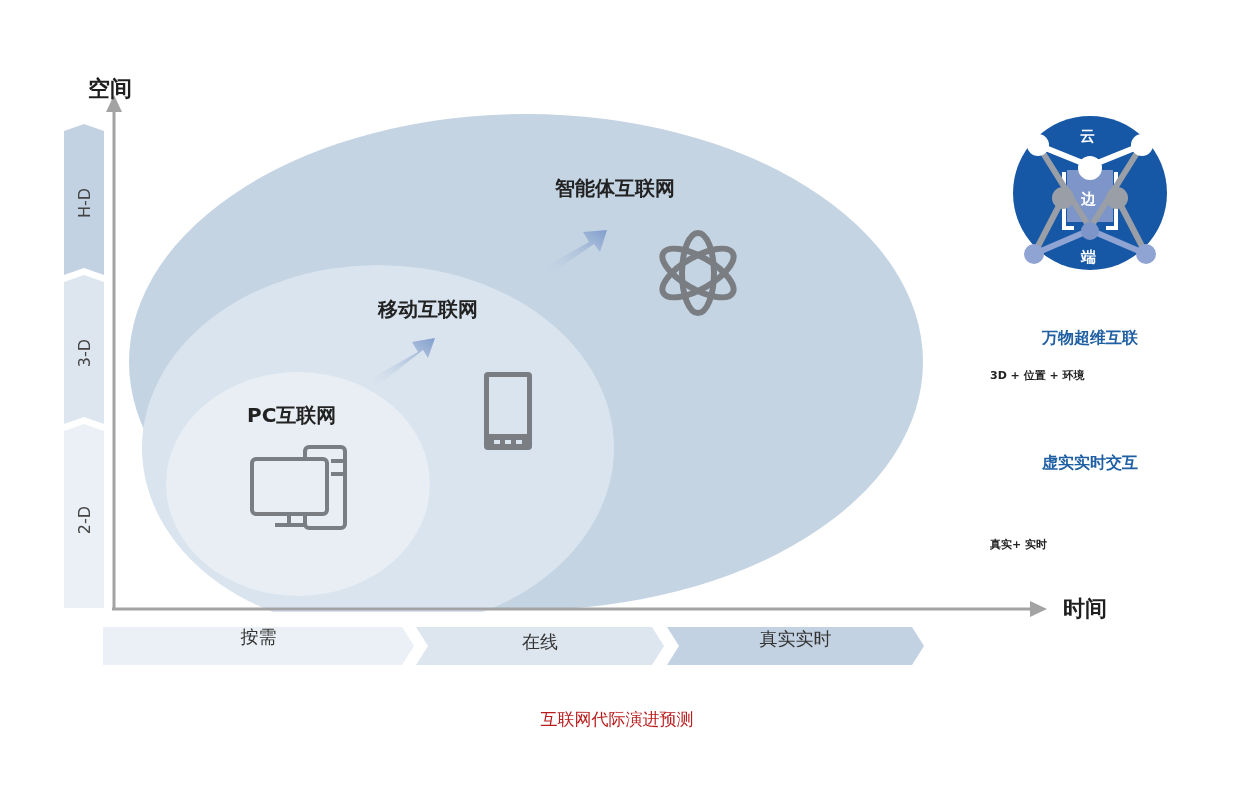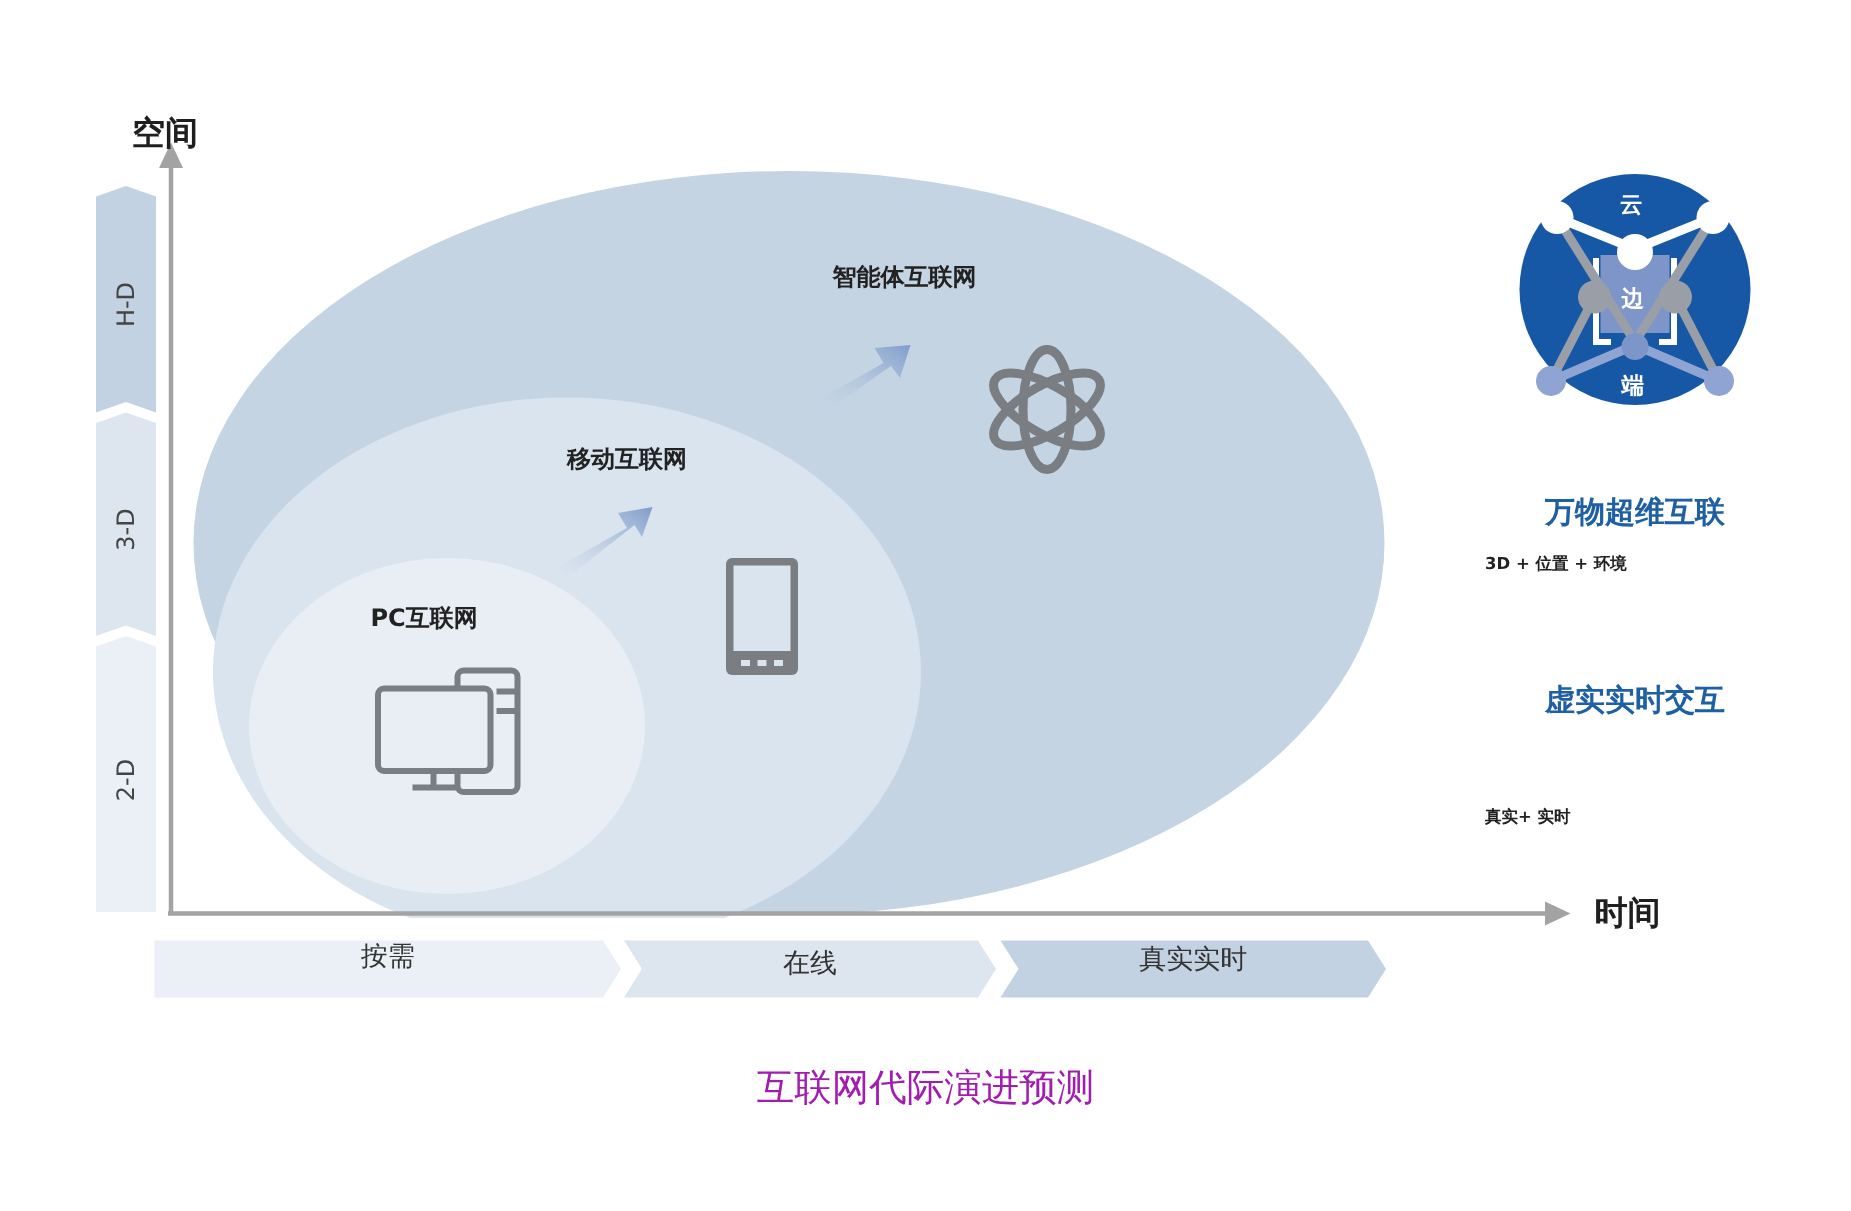--- a/index.html
+++ b/index.html
@@ -1,25 +1,25 @@
 <!DOCTYPE html>
 <html><head>
 <meta charset="utf-8">
 <style>
   html,body{margin:0;padding:0;background:#ffffff;}
   body{width:1234px;height:807px;position:relative;overflow:hidden;font-family:"DejaVu Sans","Liberation Sans",sans-serif;color:#1f1f1f;}
   .abs{position:absolute;}
   .axis-label{font-size:22px;font-weight:bold;color:#1f1f1f;}
-  .blob-label{font-size:16px;font-weight:bold;color:#222;white-space:nowrap;}
+  .blob-label{font-size:20px;font-weight:bold;color:#222;white-space:nowrap;}
   .side-seg{position:absolute;left:64px;width:40px;}
   .side-seg span{position:absolute;left:50%;top:50%;transform:translate(-50%,-50%) rotate(-90deg);font-size:16px;color:#444;white-space:nowrap;}
   .bottom-seg span{position:absolute;top:50%;left:50%;transform:translate(-50%,-50%);font-size:18px;color:#333;white-space:nowrap;}
-  .right-title{font-size:20px;font-weight:bold;color:#1f5fa3;text-align:center;width:200px;left:990px;}
+  .right-title{font-size:16px;font-weight:bold;color:#1f5fa3;text-align:center;width:200px;left:990px;}
   .right-sub{font-size:11px;font-weight:bold;color:#222;width:200px;left:990px;}
-  .caption{font-size:25px;color:#a21caf;text-align:center;width:400px;left:417px;top:708px;}
+  .caption{font-size:17px;color:#b91c1c;text-align:center;width:400px;left:417px;top:708px;}
 </style>
 </head>
 <body>
 
 <svg class="abs" style="left:0;top:0" width="1234" height="807" viewBox="0 0 1234 807">
   <defs>
     <linearGradient id="arrowGrad" x1="0" y1="1" x2="1" y2="0">
       <stop offset="0" stop-color="#c9d6e6" stop-opacity="0"></stop>
       <stop offset="1" stop-color="#7f9ccb"></stop>
     </linearGradient>

